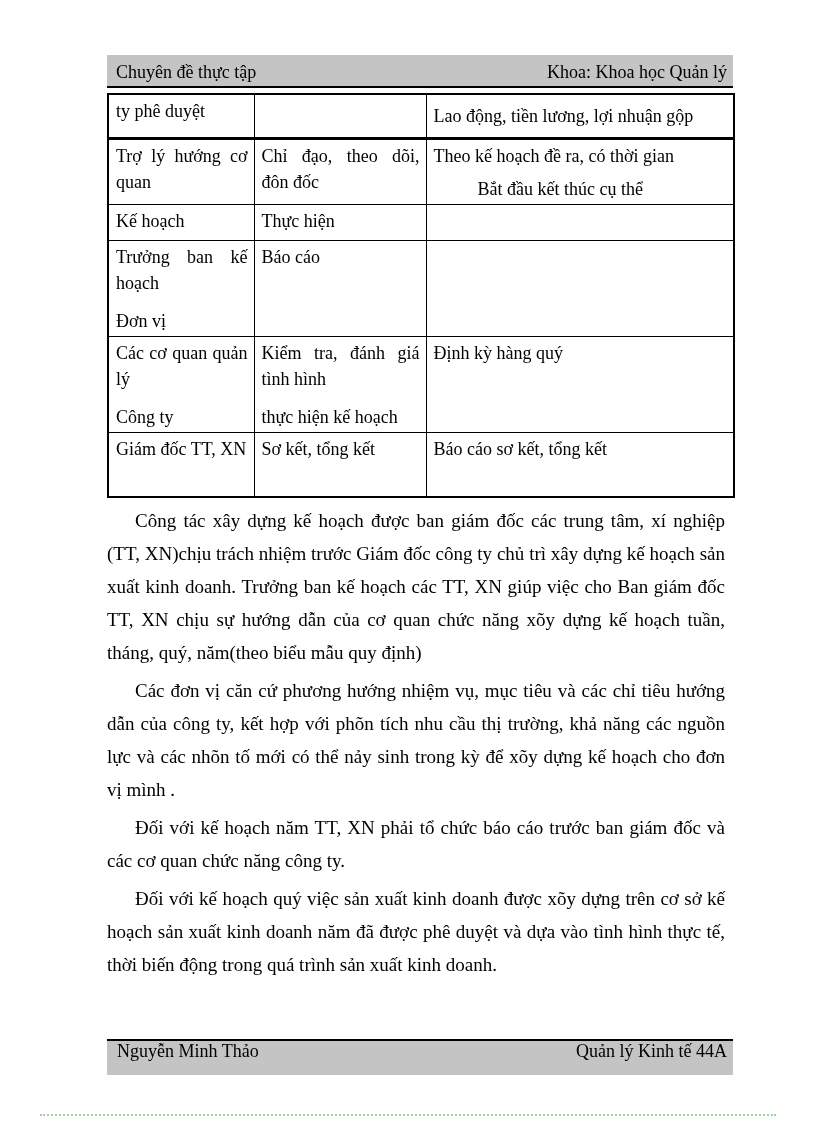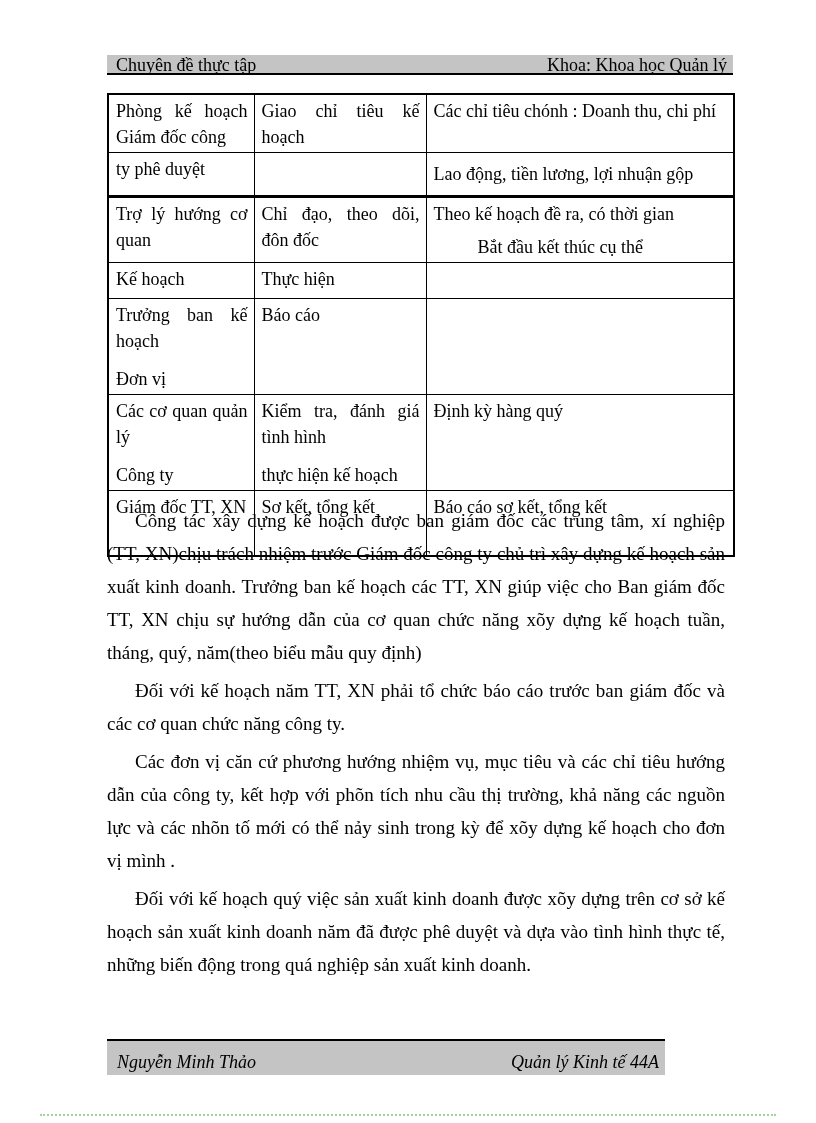--- a/index.html
+++ b/index.html
@@ -3,23 +3,23 @@
 <meta charset="utf-8">
 <style>
   html,body{margin:0;padding:0;}
   body{
     width:816px;height:1123px;position:relative;background:#ffffff;color:#000;
     font-family:"Liberation Serif","DejaVu Serif",serif;
     overflow:hidden;
   }
   
   .header-band{
-    position:absolute;left:107px;top:55px;width:626px;height:20px;
+    position:absolute;left:107px;top:55px;width:626px;height:33px;
     background:#c4c4c4;border-bottom:2px solid #000;box-sizing:border-box;
-    display:flex;justify-content:space-between;align-items:flex-start;
+    display:flex;justify-content:space-between;align-items:flex-end;
     padding:0 6px 4px 9px;font-size:18px;line-height:20px;
   }
   
   .doc-table{
     position:absolute;left:107px;top:93px;width:626px;
     border-collapse:collapse;table-layout:fixed;
     font-size:18px;line-height:26px;border:2px solid #000;
   }
   .doc-table td{
     border:1px solid #000;vertical-align:top;
@@ -33,25 +33,24 @@
   .gap-sm{margin-top:7px;margin-left:44px;}
   .gap-md{margin-top:12px;}
   
   .body-text{
     position:absolute;left:107px;top:504px;width:626px;
     font-size:19px;line-height:33px;text-align:justify;
   }
   .body-text p{margin:0 8px 5px 0;text-indent:28px;}
   
   .footer-band{
-    position:absolute;left:107px;top:1039px;width:558px;height:36px;
+    position:absolute;left:107px;top:1039px;width:626px;height:36px;
     background:#c4c4c4;border-top:2px solid #000;box-sizing:border-box;
-    display:flex;align-items:flex-end;font-size:18px;
+    display:flex;align-items:flex-start;font-size:18px;
     padding:0 6px 2px 10px;
-    font-style:italic;
   }
   .footer-left{flex:1;text-align:left;}
   .footer-center{flex:1;text-align:center;}
   .footer-right{flex:1;text-align:right;}
   
   .page-break{
     position:absolute;left:40px;top:1114px;width:736px;height:0;
     border-top:2px dotted #9fd49f;
   }
 </style>
@@ -63,31 +62,20 @@
   <span>Khoa: Khoa học Quản lý</span>
 </div>
 
 <table class="doc-table">
   <colgroup>
       <col class="c1">
       <col class="c2">
       <col class="c3">
     </colgroup>
   <tbody>
-      <tr class="r0">
-    <td>
-          <div>Phòng kế hoạch Giám đốc công</div>
-        </td>
-    <td>
-          <div>Giao chỉ tiêu kế hoạch</div>
-        </td>
-    <td>
-          <div>Các chỉ tiêu chónh : Doanh thu, chi phí</div>
-        </td>
-  </tr>
   <tr class="r1 thick-bottom">
     <td>
           <div>ty phê duyệt</div>
         </td>
     <td></td>
     <td class="valign-bottom">
           <div>Lao động, tiền lương, lợi nhuận gộp</div>
         </td>
   </tr>
   <tr class="r2">
@@ -143,23 +131,23 @@
         </td>
     <td>
           <div>Báo cáo sơ kết, tổng kết</div>
         </td>
   </tr>
 </tbody>
   </table>
 
 <div class="body-text">
   <p>Công tác xây dựng kế hoạch được ban giám đốc các trung tâm, xí nghiệp (TT, XN)chịu trách nhiệm trước Giám đốc công ty chủ trì xây dựng kế hoạch sản xuất kinh doanh. Trưởng ban kế hoạch các TT, XN giúp việc cho Ban giám đốc TT, XN chịu sự hướng dẫn của cơ quan chức năng xõy dựng kế hoạch tuần, tháng, quý, năm(theo biểu mẫu quy định)</p>
+  <p>Các đơn vị căn cứ phương hướng nhiệm vụ, mục tiêu và các chỉ tiêu hướng dẫn của công ty, kết hợp với phõn tích nhu cầu thị trường, khả năng các nguồn lực và các nhõn tố mới có thể nảy sinh trong kỳ để xõy dựng kế hoạch cho đơn vị mình .</p>
   <p>Đối với kế hoạch năm TT, XN phải tổ chức báo cáo trước ban giám đốc và các cơ quan chức năng công ty.</p>
-  <p>Các đơn vị căn cứ phương hướng nhiệm vụ, mục tiêu và các chỉ tiêu hướng dẫn của công ty, kết hợp với phõn tích nhu cầu thị trường, khả năng các nguồn lực và các nhõn tố mới có thể nảy sinh trong kỳ để xõy dựng kế hoạch cho đơn vị mình .</p>
-  <p>Đối với kế hoạch quý việc sản xuất kinh doanh được xõy dựng trên cơ sở kế hoạch sản xuất kinh doanh năm đã được phê duyệt và dựa vào tình hình thực tế, những biến động trong quá nghiệp sản xuất kinh doanh.</p>
+  <p>Đối với kế hoạch quý việc sản xuất kinh doanh được xõy dựng trên cơ sở kế hoạch sản xuất kinh doanh năm đã được phê duyệt và dựa vào tình hình thực tế, thời biến động trong quá trình sản xuất kinh doanh.</p>
 </div>
 
 <div class="footer-band">
   <span class="footer-left">Nguyễn Minh Thảo</span>
   <span class="footer-right">Quản lý Kinh tế 44A</span>
 </div>
 
 <div class="page-break"></div>
 
 </body></html>

